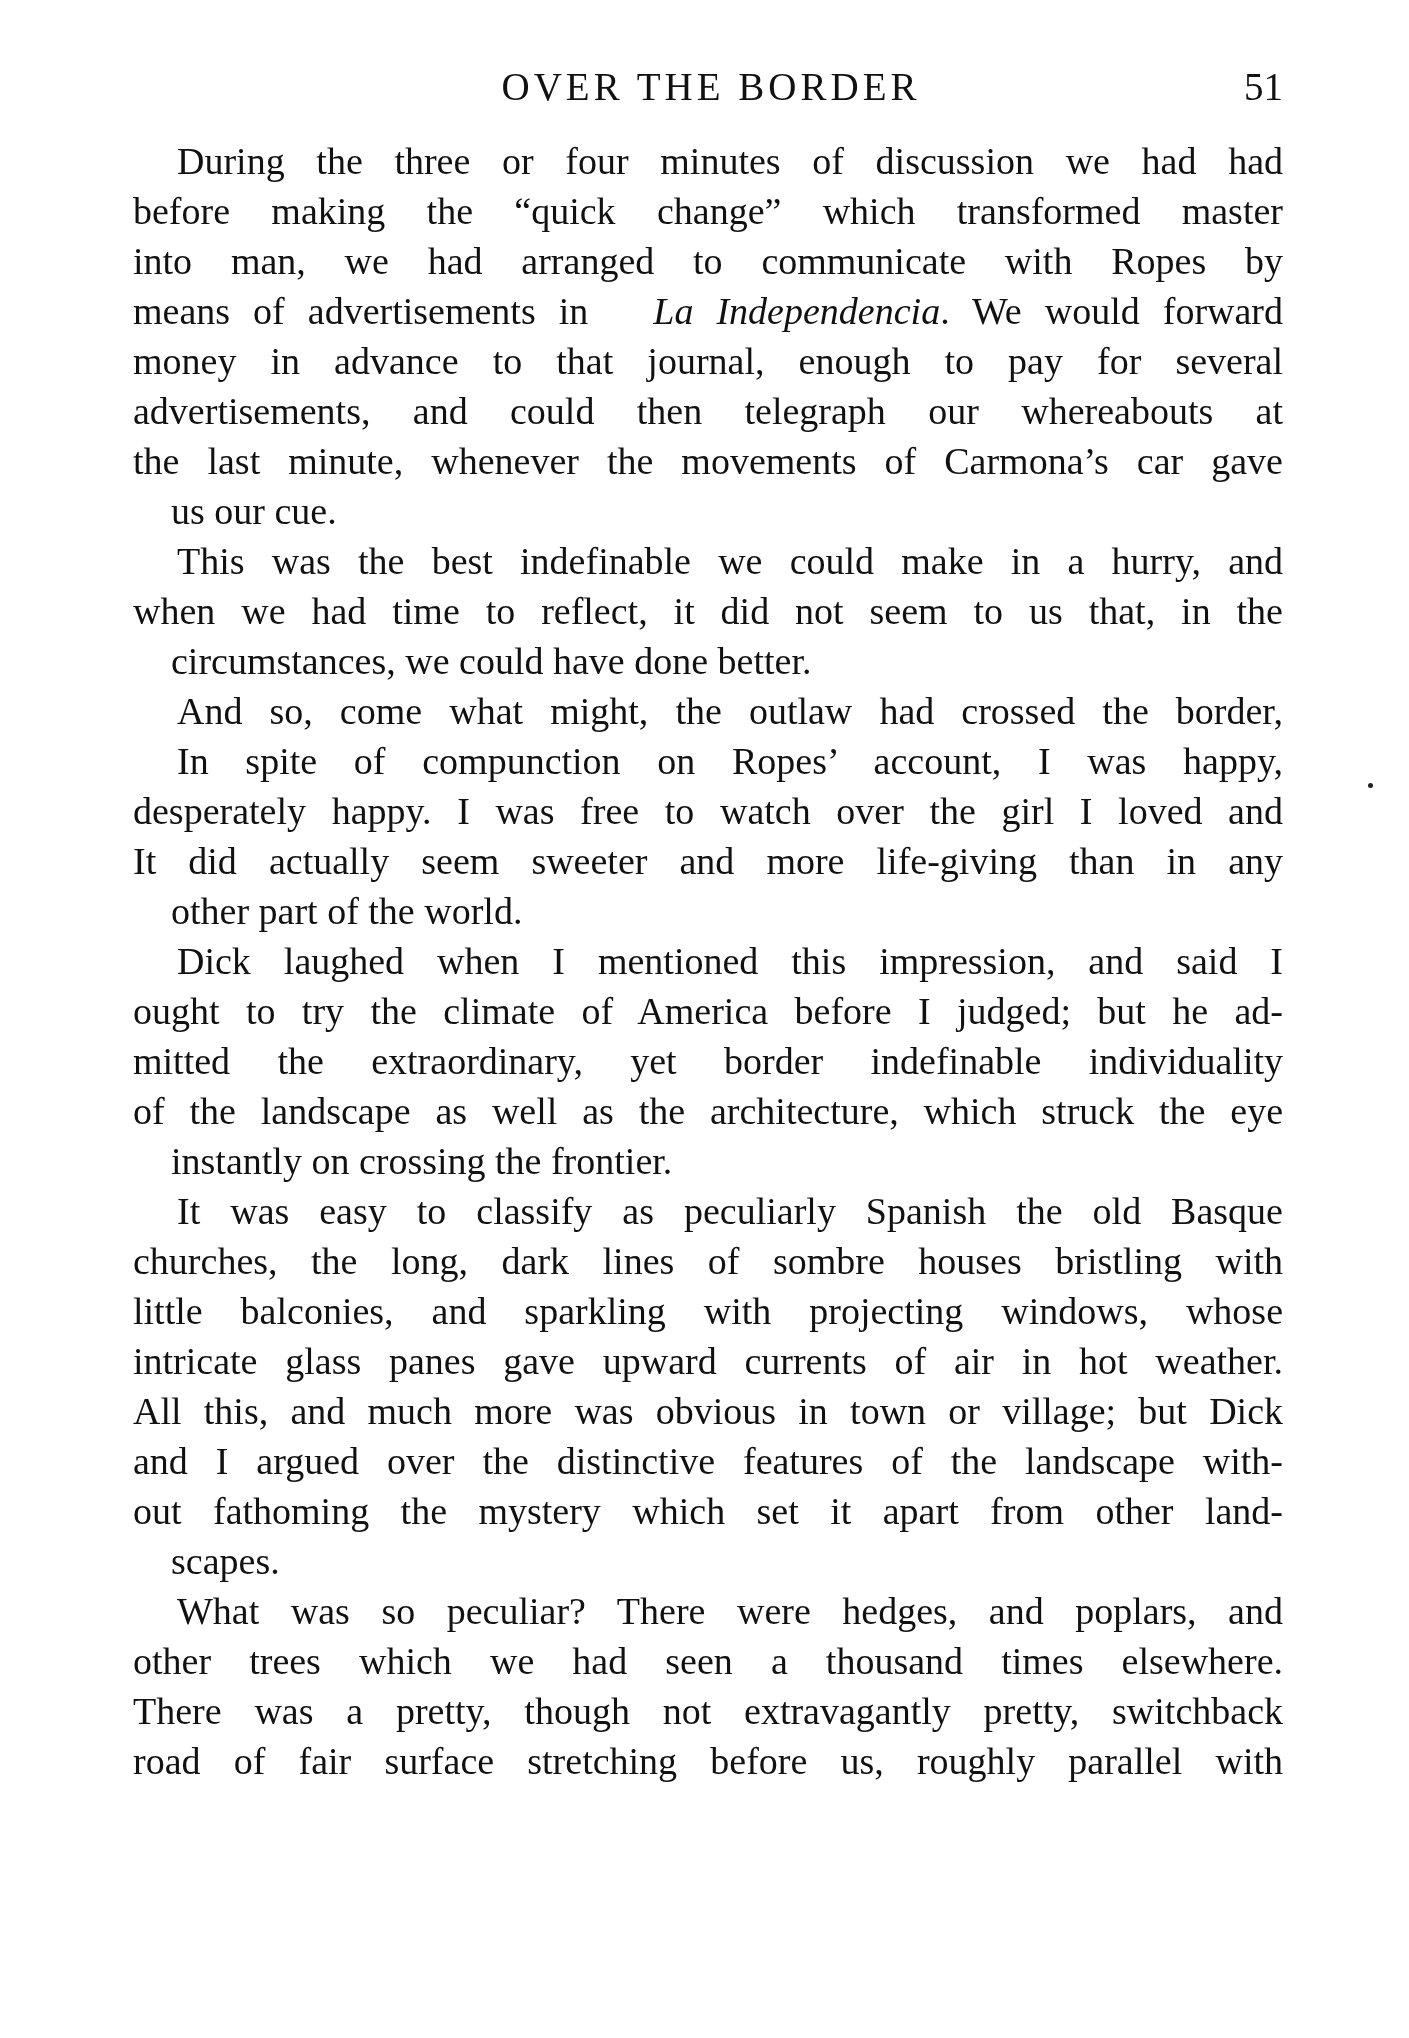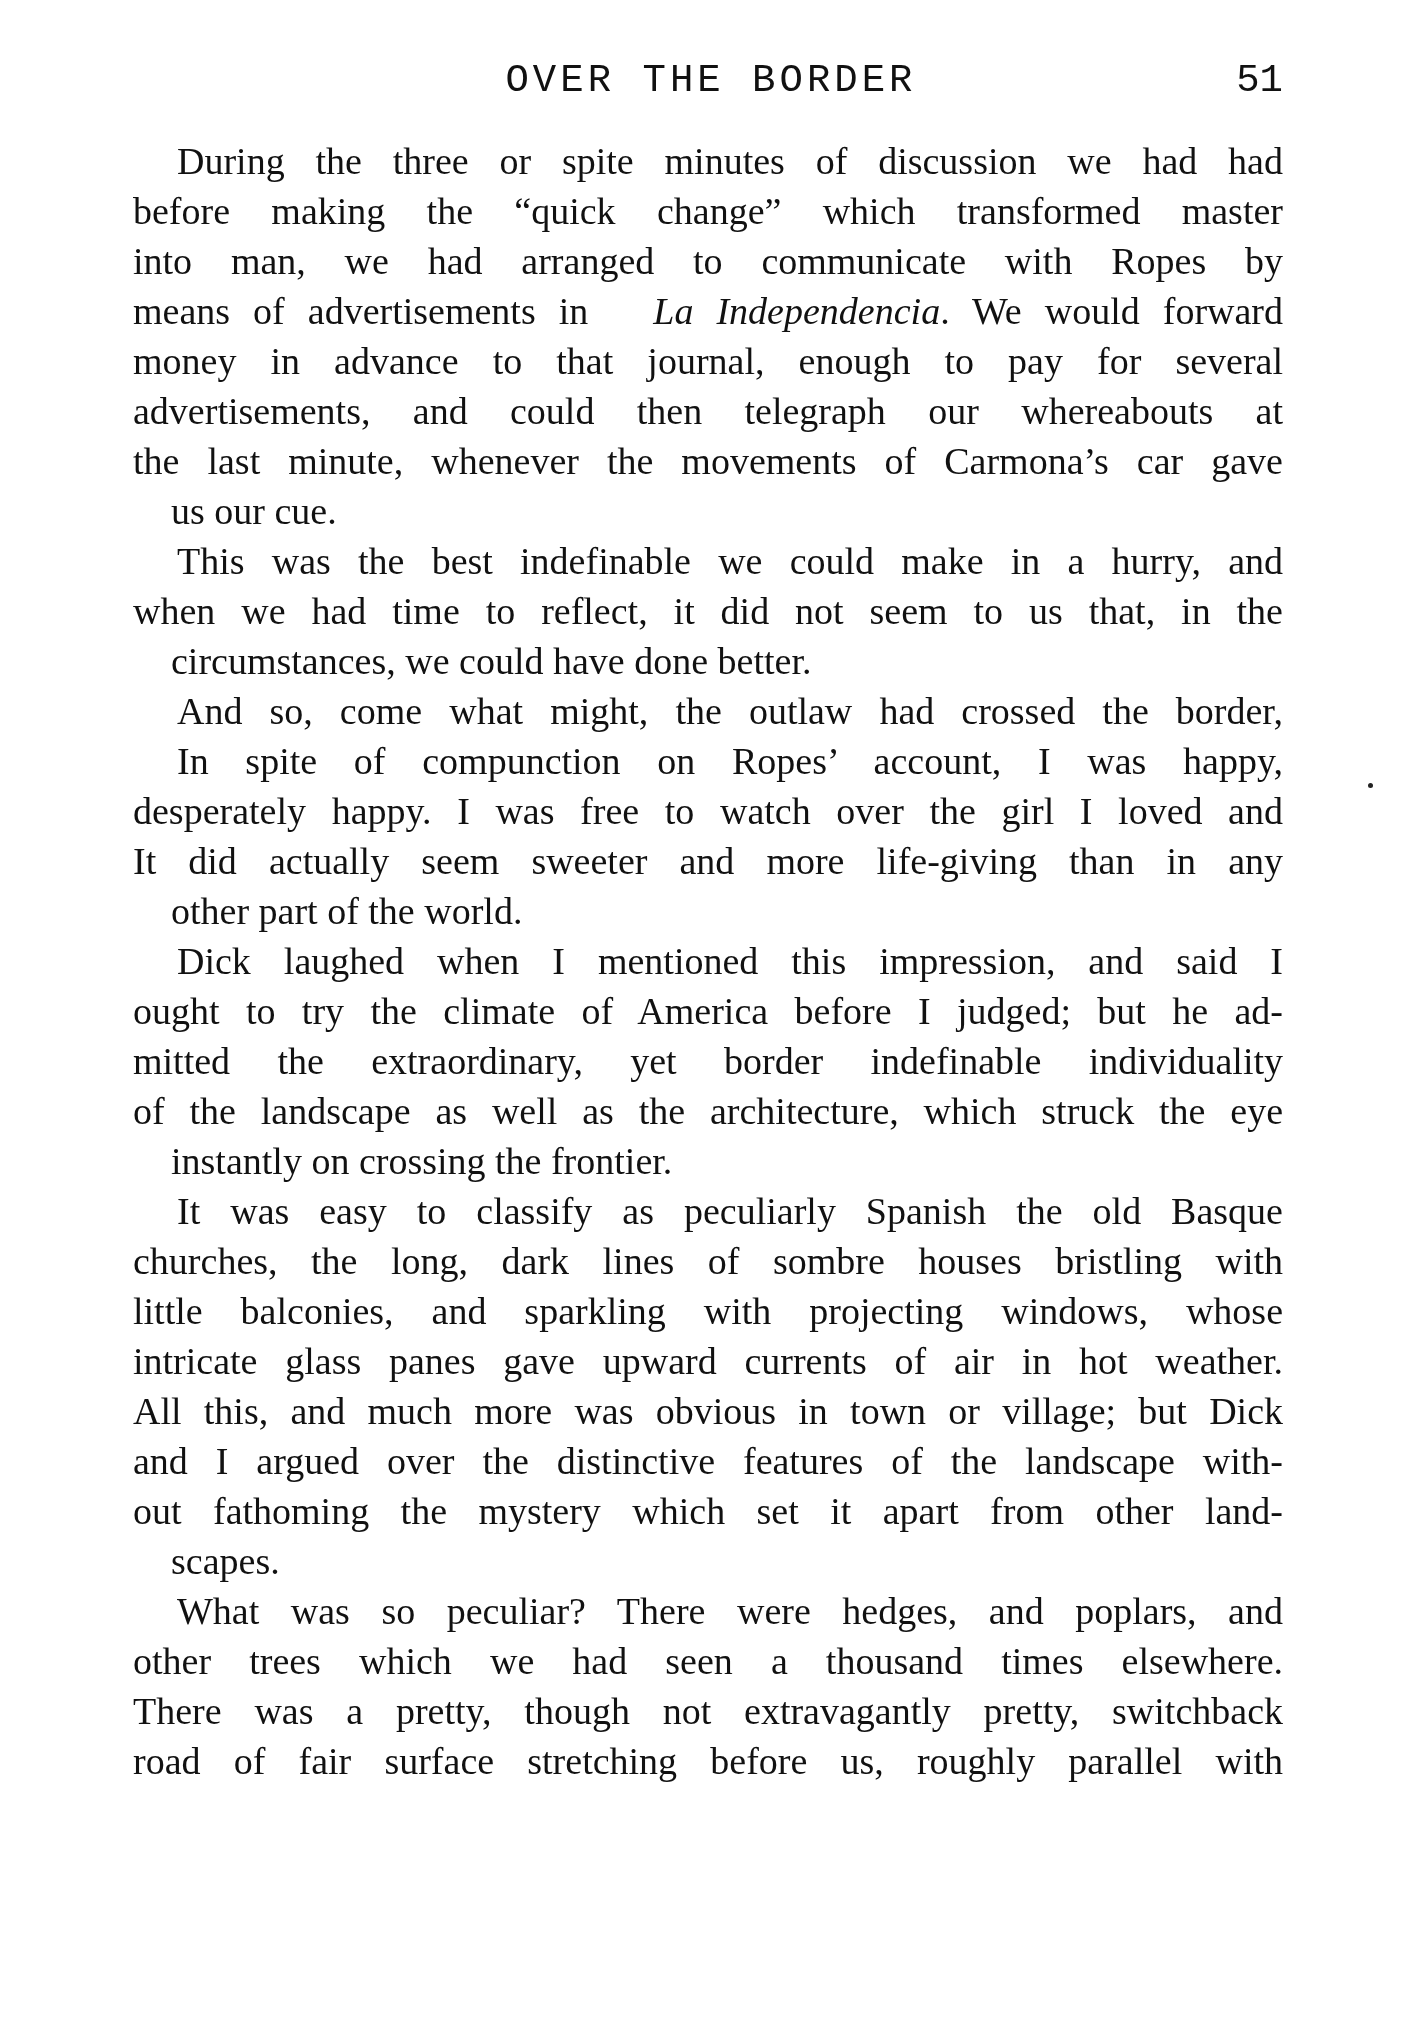--- a/index.html
+++ b/index.html
@@ -1,18 +1,18 @@
 <!DOCTYPE html>
 <html><head>
 <meta charset="utf-8">
 <style>
   html, body { margin: 0; padding: 0; background: #ffffff; }
   body { width: 1409px; height: 2038px; position: relative; overflow: hidden;
          font-family: "Liberation Serif", "DejaVu Serif", serif; color: #111111; }
-  .running-head { position: absolute; top: 56px; left: 133px; width: 1150px; height: 50px; font-family: Liberation Mono, monospace; }
+  .running-head { position: absolute; top: 62px; left: 133px; width: 1150px; height: 50px; }
   .running-title { position: absolute; left: 0; width: 1150px; text-align: center; top: 0;
                    font-size: 39px; letter-spacing: 4px; line-height: 50px; padding-left: 6px; box-sizing: border-box; }
   .page-number { position: absolute; right: 0; top: 0; font-size: 39px; line-height: 50px; }
   .body-text { position: absolute; top: 136px; left: 133px; width: 1150px; }
   .line { display: block; font-size: 38px; line-height: 50px; height: 50px; white-space: nowrap;
           text-align: justify; text-align-last: justify; overflow: visible; }
   .line.first { padding-left: 44px; }
   .line.last { text-align-last: left; margin-left: 38px; }
   .line i { font-style: italic; margin-left: 42px; }
   .speck { position: absolute; width: 5px; height: 5px; border-radius: 50%; background: #222; }
@@ -21,21 +21,21 @@
 <body>
 
 <div class="running-head">
   <div class="running-title">OVER THE BORDER</div>
   <div class="page-number">51</div>
 </div>
 
 <div class="body-text">
 
   <div class="paragraph">
-    <span class="line first">During the three or spite minutes of discussion we had had</span>
+    <span class="line first">During the three or four minutes of discussion we had had</span>
     <span class="line">before making the “quick change” which transformed master</span>
     <span class="line">into man, we had arranged to communicate with Ropes by</span>
     <span class="line"><span>means of advertisements in </span><i>La Independencia</i><span>. We would forward</span></span>
     <span class="line">money in advance to that journal, enough to pay for several</span>
     <span class="line">advertisements, and could then telegraph our whereabouts at</span>
     <span class="line">the last minute, whenever the movements of Carmona’s car gave</span>
     <span class="line last">us our cue.</span>
   </div>
 
   <div class="paragraph">

